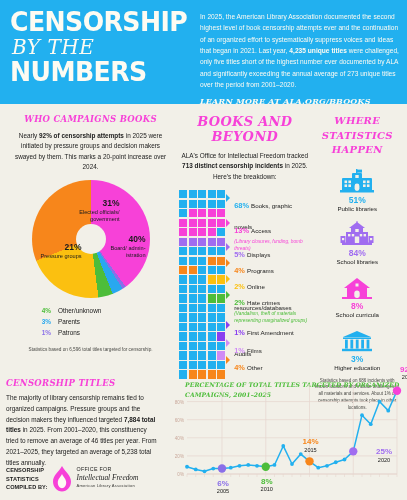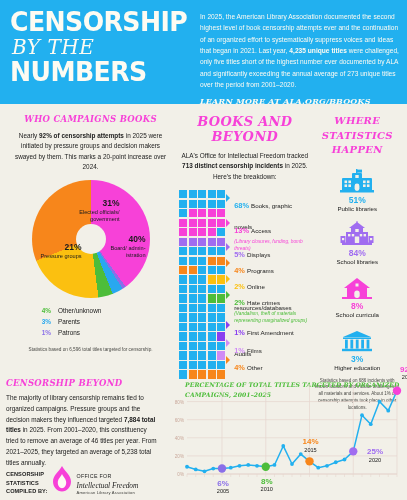--- a/index.html
+++ b/index.html
@@ -154,21 +154,21 @@
   .where-note {
     font-size: 4.5px; line-height: 1.5; text-align: center; color: #4a4a46; margin-top: 2px;
   }
 
   
   .trends { position: absolute; left: 6px; top: 378px; width: 152px; }
   .trends .sec-title { text-align: left; font-size: 8.5px; margin-bottom: 5px; }
   .trends p { font-size: 6.4px; line-height: 1.68; color: #1b1b1b; }
   .trends p b { font-weight: bold; }
 
-  .credit { position: absolute; left: 6px; top: 466px; display: flex; align-items: flex-end; }
+  .credit { position: absolute; left: 6px; top: 466px; display: flex; align-items: flex-start; }
   .credit-l { font-size: 5.6px; font-weight: bold; line-height: 1.55; color: #1b1b1b; letter-spacing: 0.1px; }
   .credit-logo { margin: 0 5px 0 4px; }
   .credit-r { line-height: 1.35; }
   .credit-r .l1 { font-size: 5.3px; color: #1b1b1b; letter-spacing: 0.3px; }
   .credit-r .l2 { font-family: "Liberation Serif", serif; font-style: italic; font-size: 7.4px; color: #1b1b1b; }
   .credit-r .l3 { font-size: 4.1px; color: #3d3d3a; letter-spacing: 0.2px; }
 
   
   .chart { position: absolute; left: 163px; top: 378px; width: 240px; height: 118px; }
   .chart-title {
@@ -464,21 +464,21 @@
       </div>
       <div class="p" style="color:#22b0ef">3%</div>
       <div class="t">Higher education</div>
     </div>
 
     <div class="where-note">Statistics based on 686 incidents with known locations and include challenges to all materials and services. About 1% of censorship attempts took place in other locations.</div>
   </div>
 </div>
 
 <div class="trends">
-  <div class="sec-title">CENSORSHIP BEYOND</div>
+  <div class="sec-title">CENSORSHIP TITLES</div>
   <p><span>The majority of library censorship remains tied to organized campaigns. Pressure groups and the decision makers they influenced targeted </span><b>7,884 total titles</b><span> in 2025. From 2001–2020, this constituency tried to remove an average of 46 titles per year. From 2021–2025, they targeted an average of 5,238 total titles annually.</span></p>
 </div>
 
 <div class="credit">
   <div class="credit-l">
     <div>CENSORSHIP</div>
     <div>STATISTICS</div>
     <div>COMPILED BY:</div>
   </div>
   <div class="credit-logo">
@@ -571,21 +571,21 @@
         <span class="y">2005</span>
       </div>
       <div class="ann" style="left: 90.75px; top: 98.7579px; width: 26px;">
         <span class="p" style="color:#4dbd3a">8%</span>
         <span class="y">2010</span>
       </div>
       <div class="ann" style="left: 134.5px; top: 59.3263px; width: 26px;">
         <span class="p" style="color:#f7861b">14%</span>
         <span class="y">2015</span>
       </div>
-      <div class="ann" style="left: 199px; top: 69.3684px; width: 26px;">
+      <div class="ann" style="left: 208px; top: 69.3684px; width: 26px;">
         <span class="p" style="color:#a06df0">25%</span>
         <span class="y">2020</span>
       </div>
       <div class="ann" style="left: 232px; top: -13.2842px; width: 26px;">
         <span class="p" style="color:#f741d8">92%</span>
         <span class="y">2025</span>
       </div>
     </div>
 </div>
 

